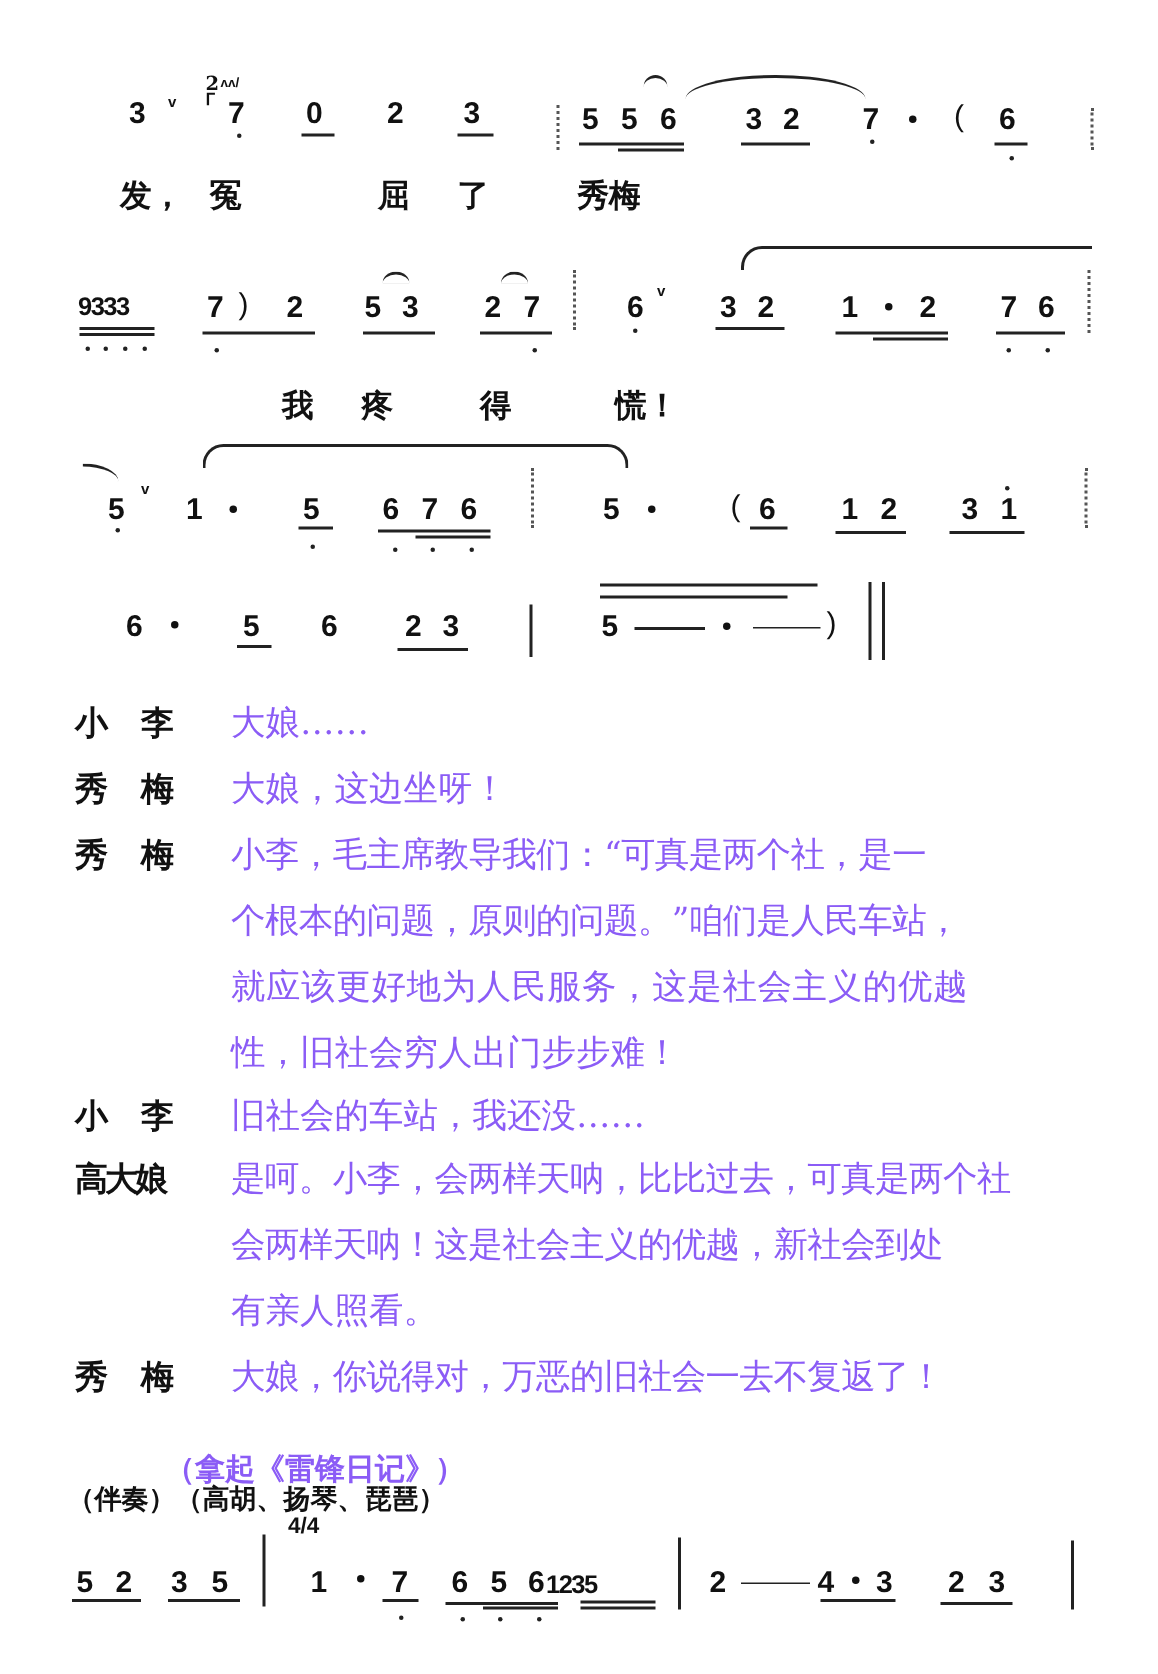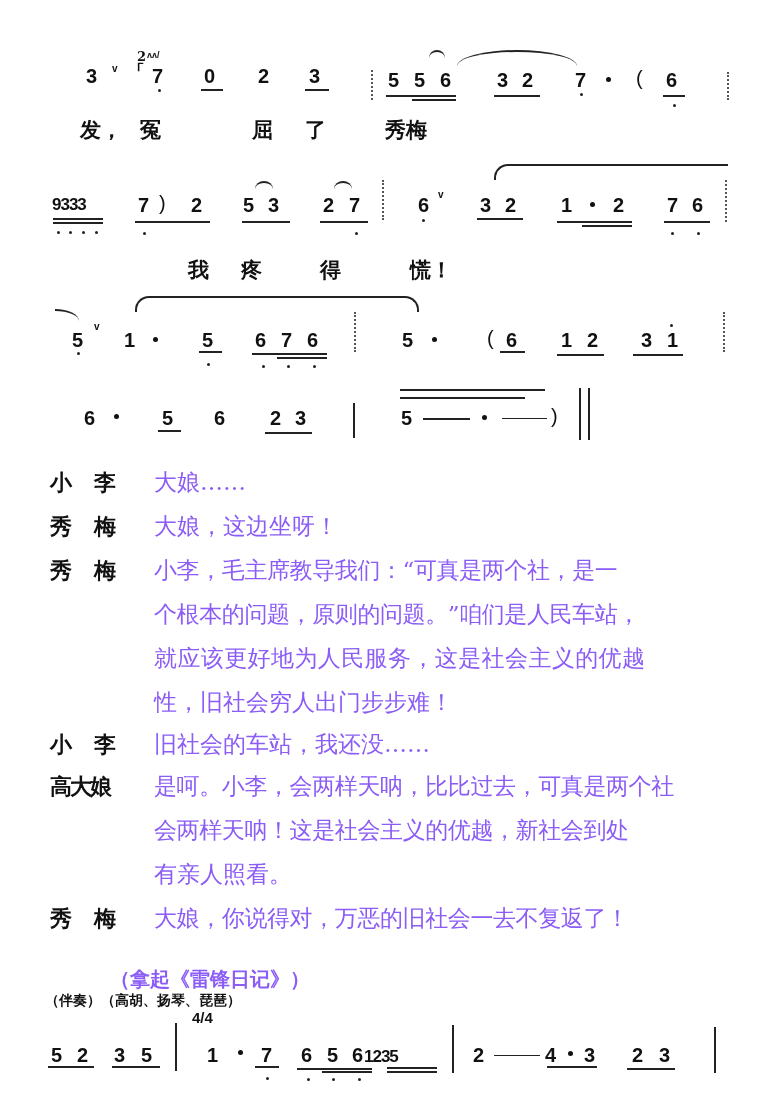--- a/index.html
+++ b/index.html
@@ -193,21 +193,21 @@
   <span class="dlg" style="left:154px;top:816px;letter-spacing:-0.4px;">会两样天呐！这是社会主义的优越，新社会到处</span>
   <span class="dlg" style="left:154px;top:860px;">有亲人照看。</span>
 
   <span class="spk" style="left:50px;top:904px;">秀　梅</span>
   <span class="dlg" style="left:154px;top:904px;letter-spacing:-0.4px;">大娘，你说得对，万恶的旧社会一去不复返了！</span>
 
   <span class="dlg" style="left:110px;top:946px;font-size:20px;font-weight:bold;margin-top:19px;">（拿起《雷锋日记》）</span>
 </div>
 
 <div>
-  <span class="small" style="left:45px;top:991px;font-size:14px;">（伴奏）（高胡、扬琴、琵琶）</span>
+  <span class="small" style="left:45px;top:991px;font-size:18px;">（伴奏）（高胡、扬琴、琵琶）</span>
 
   <span class="n sm" style="left:192px;top:1008px;font-size:15px;">4/4</span>
 
   <span class="n" style="left:51px;top:1045px;">5</span>
   <span class="n" style="left:77px;top:1045px;">2</span>
   <span class="ul" style="left:48px;top:1066px;width:46px;"></span>
   <span class="n" style="left:114px;top:1045px;">3</span>
   <span class="n" style="left:141px;top:1045px;">5</span>
   <span class="ul" style="left:112px;top:1066px;width:48px;"></span>
   <span class="bar" style="left:175px;top:1023px;height:48px;"></span>

